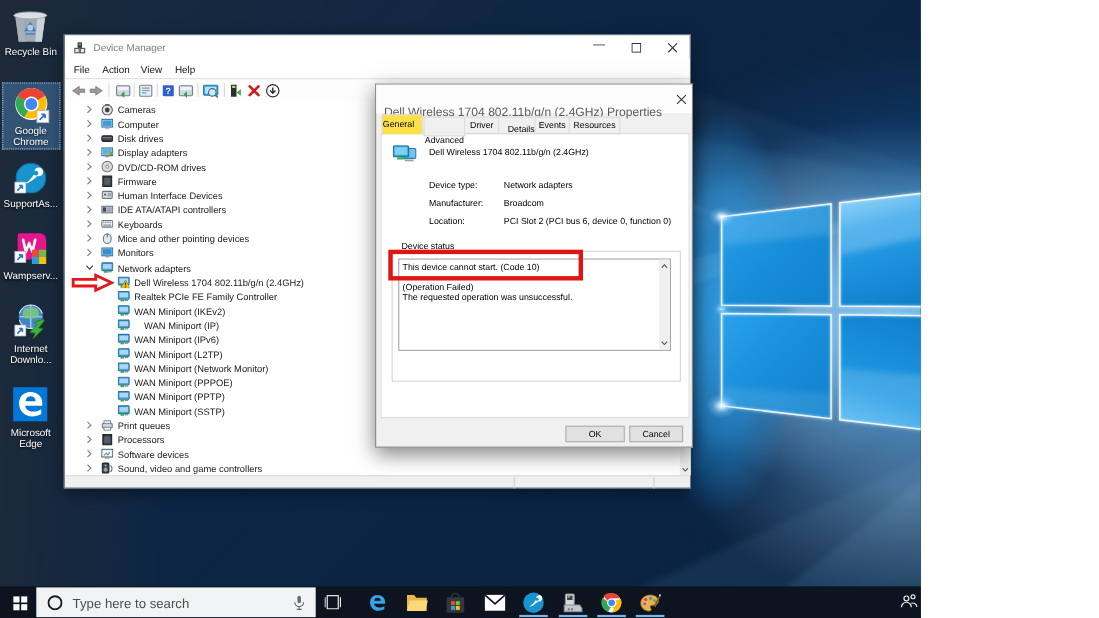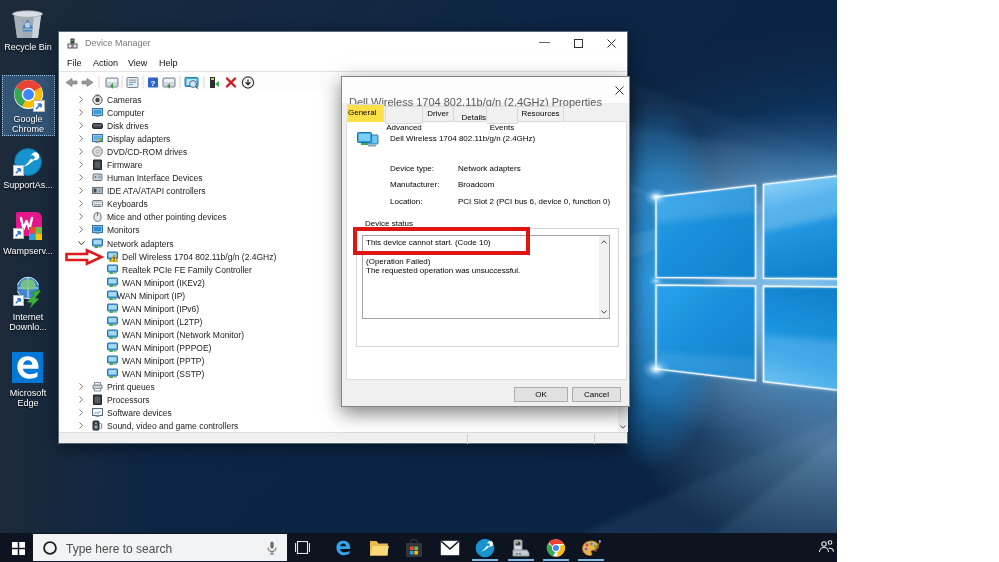--- a/index.html
+++ b/index.html
@@ -432,21 +432,21 @@
         </svg>
         <span class="abs" style="left:63px;top:2px;white-space:nowrap">WAN Miniport (IKEv2)</span>
       </div>
       <div class="abs" style="left:0;top:198px;height:13px;width:566px">
         <svg class="abs" style="left:48px;top:1px" width="11" height="11" viewBox="0 0 11 11">
           <rect x="0.5" y="1" width="10" height="7" rx="0.8" fill="#4aa3dd" stroke="#2c6ea8"></rect>
           <rect x="1.6" y="2.1" width="7.8" height="4.2" fill="#a8d8f2"></rect>
           <rect x="2.5" y="8" width="3.4" height="2" fill="#3fae49"></rect>
           <rect x="6.5" y="8.4" width="3" height="1.2" fill="#88949e"></rect>
         </svg>
-        <span class="abs" style="left:58px;top:2px;white-space:nowrap">WAN Miniport (IP)</span>
+        <span class="abs" style="left:72px;top:2px;white-space:nowrap">WAN Miniport (IP)</span>
       </div>
       <div class="abs" style="left:0;top:211px;height:13px;width:566px">
         <svg class="abs" style="left:48px;top:1px" width="11" height="11" viewBox="0 0 11 11">
           <rect x="0.5" y="1" width="10" height="7" rx="0.8" fill="#4aa3dd" stroke="#2c6ea8"></rect>
           <rect x="1.6" y="2.1" width="7.8" height="4.2" fill="#a8d8f2"></rect>
           <rect x="2.5" y="8" width="3.4" height="2" fill="#3fae49"></rect>
           <rect x="6.5" y="8.4" width="3" height="1.2" fill="#88949e"></rect>
         </svg>
         <span class="abs" style="left:63px;top:2px;white-space:nowrap">WAN Miniport (IPv6)</span>
       </div>
@@ -562,21 +562,21 @@
  <svg class="abs" style="left:273px;top:9px" width="9" height="9" viewBox="0 0 9 9">
         <path d="M0.5 0.5 L8.5 8.5 M8.5 0.5 L0.5 8.5" stroke="#333" stroke-width="1"></path>
       </svg>
 
  <div class="abs" style="left:4px;top:44px;width:281px;height:259px;background:#fff;border:1px solid #dcdcdc"></div>
 
  <div class="abs" style="left:5px;top:27px;width:37px;height:18px;background:#fde047;border:1px solid #dcdcdc;border-bottom:none;z-index:2;text-align:left;padding-top:3px">General</div>
  <div class="abs" style="left:43px;top:29px;width:38px;height:16px;background:#f0f0f0;border:1px solid #d9d9d9;text-align:center;padding-top:16px">Advanced</div>
  <div class="abs" style="left:81px;top:29px;width:31px;height:16px;background:#f0f0f0;border:1px solid #d9d9d9;border-left:none;text-align:center;padding-top:2px">Driver</div>
  <div class="abs" style="left:112px;top:29px;width:33px;height:16px;background:#f0f0f0;border:1px solid #d9d9d9;border-left:none;text-align:right;padding-top:6px">Details</div>
- <div class="abs" style="left:145px;top:29px;width:31px;height:16px;background:#f0f0f0;border:1px solid #d9d9d9;border-left:none;text-align:center;padding-top:16px">Events</div>
+ <div class="abs" style="left:145px;top:29px;width:31px;height:16px;background:#f0f0f0;border:1px solid #d9d9d9;border-left:none;text-align:center;padding-top:2px">Events</div>
  <div class="abs" style="left:176px;top:29px;width:46px;height:16px;background:#f0f0f0;border:1px solid #d9d9d9;border-left:none;text-align:center;padding-top:2px">Resources</div>
 
  <svg class="abs" style="left:15px;top:55px" width="22" height="21" viewBox="0 0 22 21">
   <rect x="8" y="3" width="13" height="9" rx="1" fill="#6fc4ea" stroke="#2c7ab0"></rect>
   <rect x="0.5" y="0.5" width="14" height="10" rx="1" fill="#2da0dd" stroke="#1d6fa5"></rect>
   <rect x="1.8" y="1.8" width="11.4" height="7" fill="#7fd0f0"></rect>
   <rect x="4" y="11" width="7" height="2" fill="#3fae49"></rect>
   <rect x="11" y="13" width="8" height="1.6" fill="#98a4ad"></rect>
  </svg>
  <div class="abs" style="left:48px;top:57px;color:#000">Dell Wireless 1704 802.11b/g/n (2.4GHz)</div>

